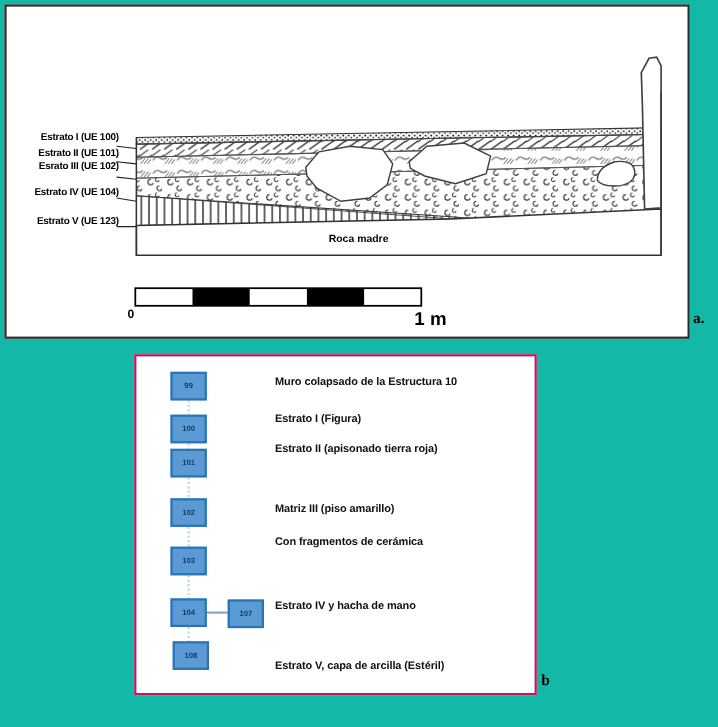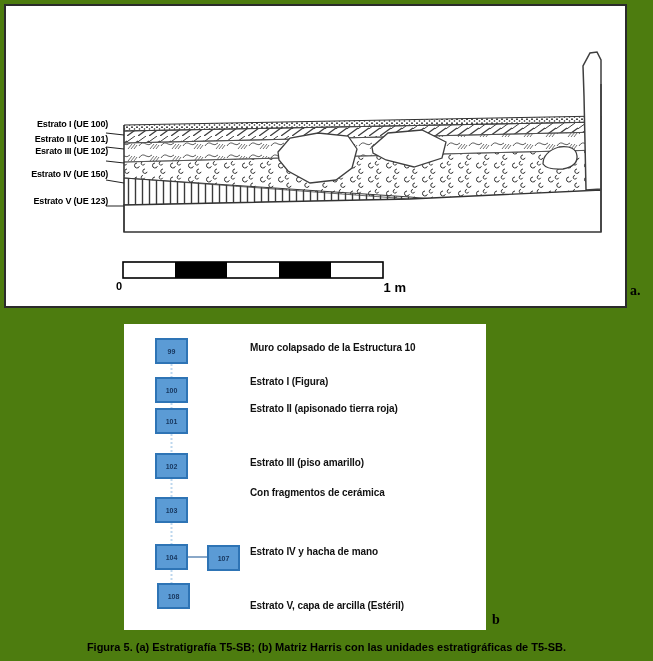--- a/index.html
+++ b/index.html
@@ -1,41 +1,41 @@
 <!DOCTYPE html>
 <html style="--node-fill: #5b9bd5; --node-border: #2e74b5;"><head>
 <meta charset="utf-8">
 <style>
   html,body{margin:0;padding:0;background:#fff;}
-  .figure{position:relative;width:653px;height:661px;background:#4d7c0f;
+  .figure{position:relative;width:653px;height:661px;background:#14b8a6;
           font-family:"Liberation Sans",sans-serif;overflow:hidden;}
 
   
   .panel-a{position:absolute;left:4px;top:4px;width:619px;height:300px;
            border:2px solid #2b2b2b;background:#fff;}
   .panel-a svg{position:absolute;left:0;top:0;}
   .stratum-label{position:absolute;left:8px;width:94px;text-align:right;
                  font-weight:bold;font-size:9px;line-height:11px;color:#000;
                  letter-spacing:-0.2px;white-space:nowrap;}
   .bedrock-label{position:absolute;left:80px;top:206px;width:480px;text-align:center;
                  font-weight:bold;font-size:9.5px;color:#000;}
   .scale-zero{position:absolute;left:110px;top:274px;width:16px;
               font-weight:bold;font-size:11px;color:#000;}
   .scale-end{position:absolute;left:340px;top:274px;width:60px;text-align:right;
-             font-weight:bold;font-size:13px;color:#000;}
+             font-weight:bold;font-size:17px;color:#000;}
 
   
   .panel-tag{position:absolute;font-family:"Liberation Serif",serif;
              font-weight:bold;font-size:14px;color:#000;}
   .tag-a{left:630px;top:283px;}
   .tag-b{left:492px;top:612px;}
 
   
   .panel-b{position:absolute;left:122px;top:322px;width:362px;height:306px;
-           border:2px solid #4d7c0f;background:#fff;}
+           border:2px solid #be185d;background:#fff;}
   .panel-b svg{position:absolute;left:0;top:0;}
   .node{position:absolute;width:33px;height:26px;box-sizing:border-box;
         background:var(--node-fill,#5b9bd5);border:2px solid var(--node-border,#2e74b5);
         display:flex;align-items:center;justify-content:center;
         font-size:7px;font-weight:bold;color:#17365d;}
   .mlabel{position:absolute;left:126px;font-size:10px;font-weight:bold;color:#111;
           letter-spacing:-0.1px;white-space:nowrap;}
 
   
   .caption{position:absolute;left:0;top:641px;width:653px;text-align:center;
@@ -105,23 +105,24 @@
       <g>
         <rect x="117" y="256" width="260" height="16" fill="#fff" stroke="#000" stroke-width="1.6"></rect>
         <rect x="169" y="256" width="52" height="16" fill="#000"></rect>
         <rect x="273" y="256" width="52" height="16" fill="#000"></rect>
       </g>
     </svg>
 
     <div class="stratum-label" style="top:113px">Estrato I (UE 100)</div>
     <div class="stratum-label" style="top:128px">Estrato II (UE 101)</div>
     <div class="stratum-label" style="top:140px">Esrato III (UE 102)</div>
-    <div class="stratum-label" style="top:163px">Estrato IV (UE 150)</div>
+    <div class="stratum-label" style="top:163px">Estrato IV (UE 104)</div>
     <div class="stratum-label" style="top:190px">Estrato V (UE 123)</div>
 
+    <div class="bedrock-label">Roca madre</div>
     <div class="scale-zero">0</div>
     <div class="scale-end">1 m</div>
   </div>
   <div class="panel-tag tag-a">a.</div>
 
   <div class="panel-b">
     <svg width="362" height="306" viewBox="0 0 362 306">
       <g stroke="#bdd7ee" stroke-width="2" stroke-dasharray="2 2">
         <line x1="47.5" y1="40" x2="47.5" y2="53"></line>
         <line x1="47.5" y1="79" x2="47.5" y2="84"></line>
@@ -138,21 +139,20 @@
     <div class="node" style="left:31px;top:84px">101</div>
     <div class="node" style="left:31px;top:129px">102</div>
     <div class="node" style="left:31px;top:173px">103</div>
     <div class="node" style="left:31px;top:220px">104</div>
     <div class="node" style="left:83px;top:221px">107</div>
     <div class="node" style="left:33px;top:259px">108</div>
 
     <div class="mlabel" style="top:18px">Muro colapsado de la Estructura 10</div>
     <div class="mlabel" style="top:52px">Estrato I (Figura)</div>
     <div class="mlabel" style="top:79px">Estrato II (apisonado tierra roja)</div>
-    <div class="mlabel" style="top:133px">Estrato III (piso amarillo)</div>
+    <div class="mlabel" style="top:133px">Matriz III (piso amarillo)</div>
     <div class="mlabel" style="top:163px">Con fragmentos de cerámica</div>
     <div class="mlabel" style="top:222px">Estrato IV y hacha de mano</div>
     <div class="mlabel" style="top:276px">Estrato V, capa de arcilla (Estéril)</div>
   </div>
   <div class="panel-tag tag-b">b</div>
 
-  <div class="caption">Figura 5. (a) Estratigrafía T5-SB; (b) Matriz Harris con las unidades estratigráficas de T5-SB.</div>
 </div>
 
 </body></html>

